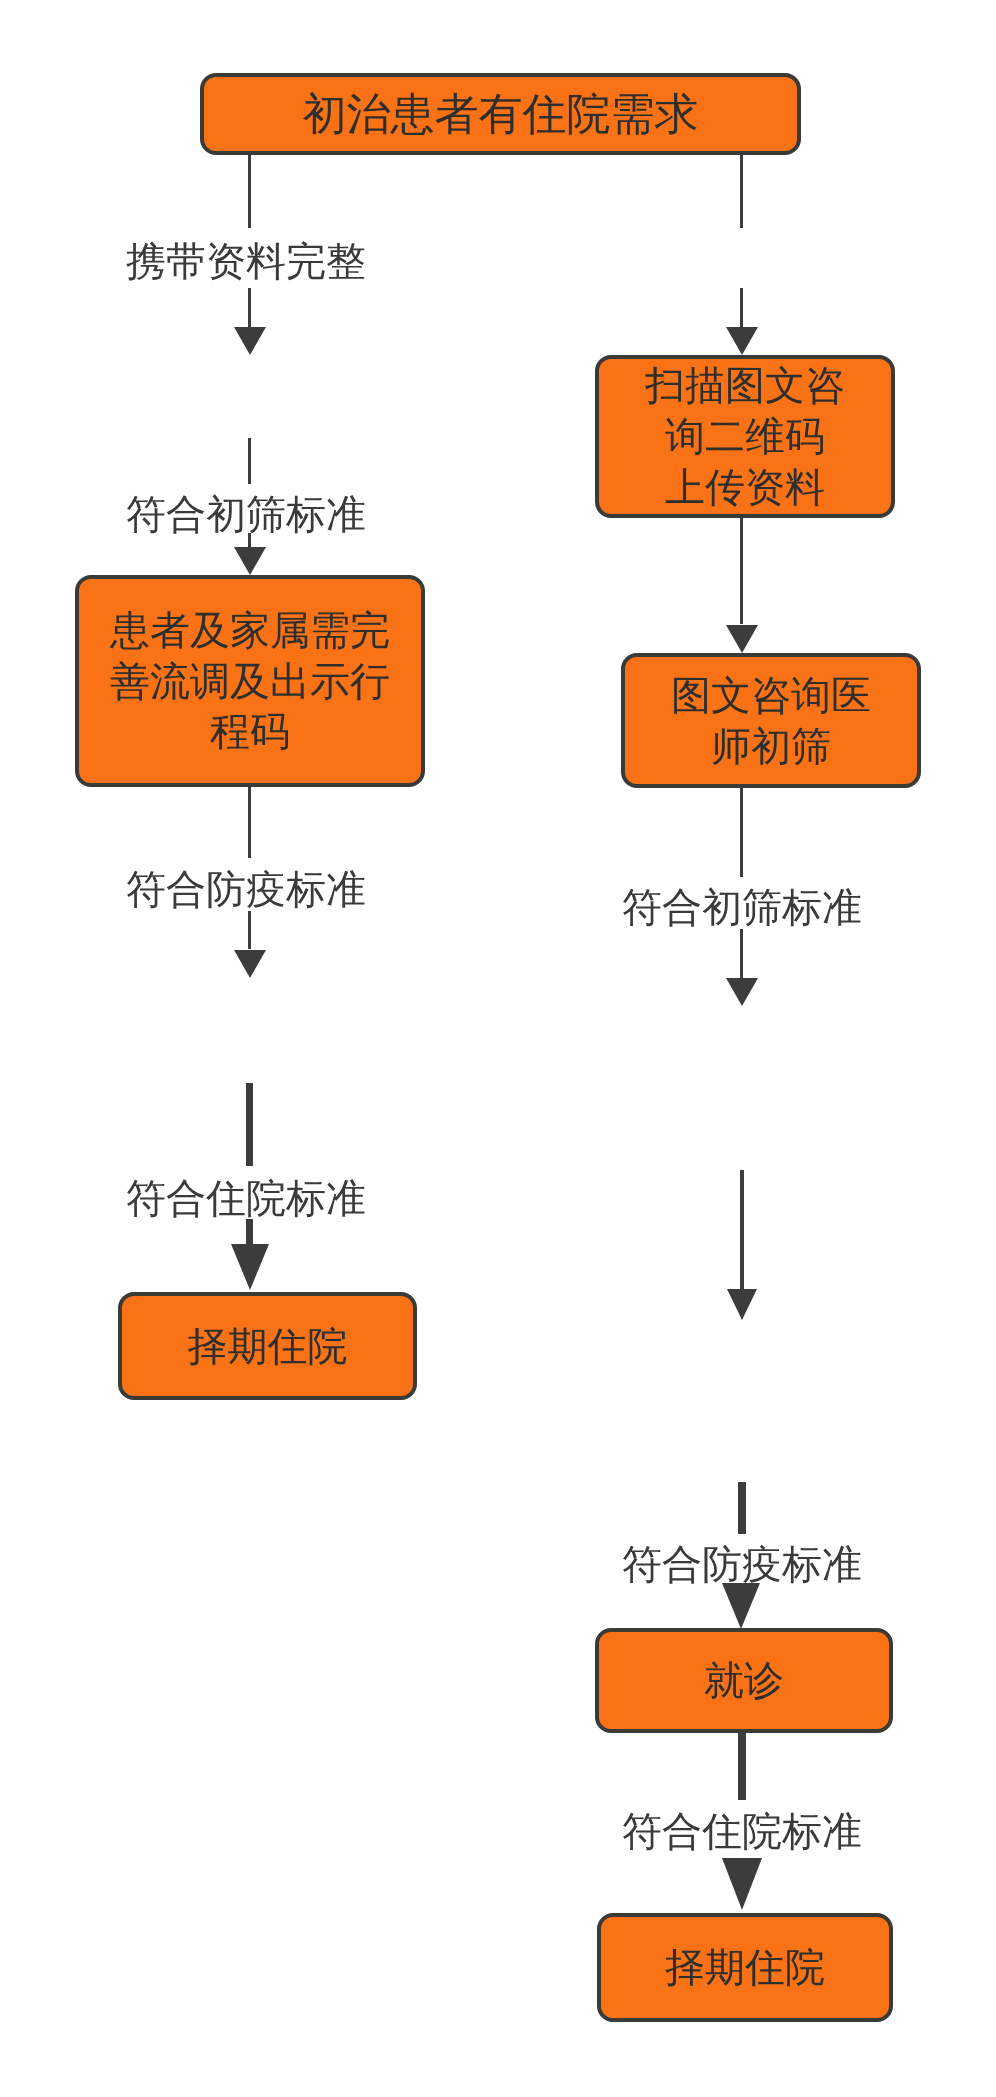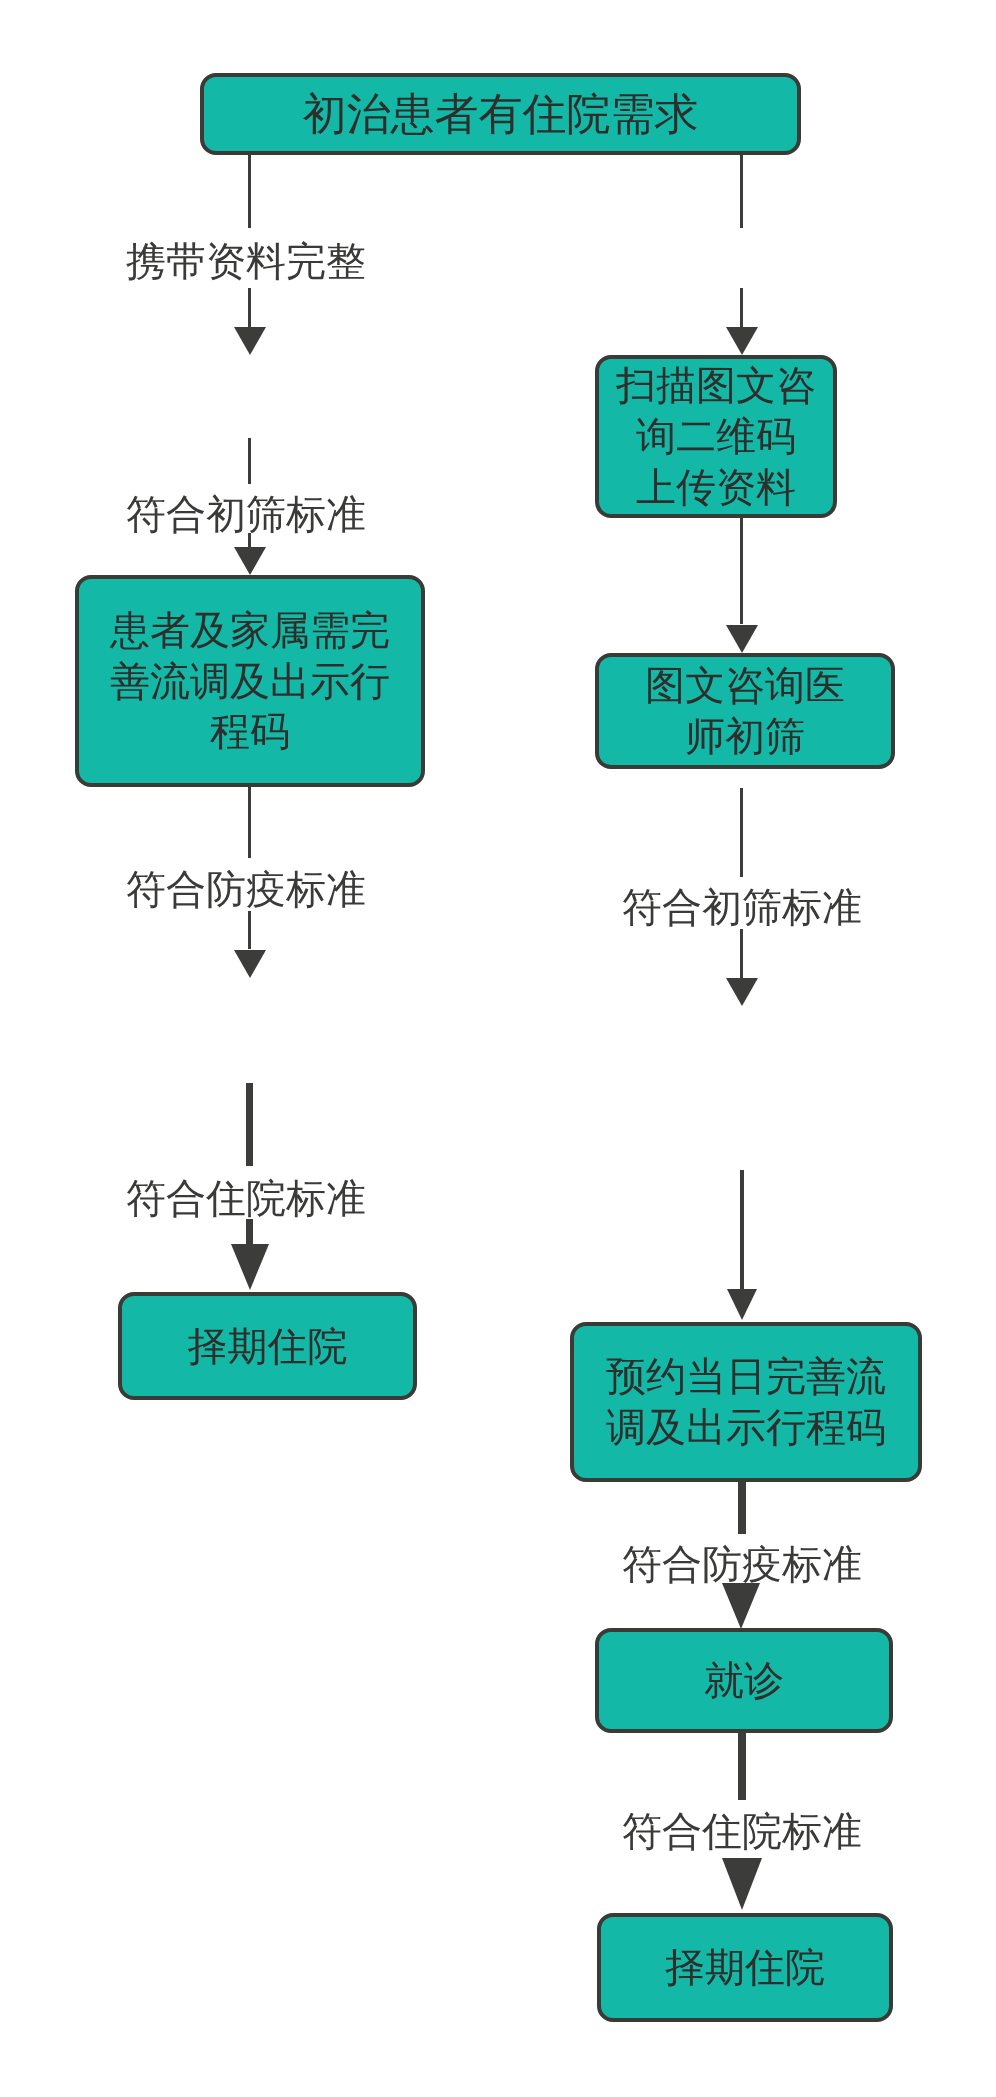--- a/index.html
+++ b/index.html
@@ -6,21 +6,21 @@
   .canvas {
     position: relative;
     width: 996px;
     height: 2097px;
     background: #ffffff;
     font-family: "Liberation Sans", sans-serif;
     overflow: hidden;
   }
   .box {
     position: absolute;
-    background: #14b8a6;
+    background: #f97316;
     border: 4px solid #3A3A36;
     border-radius: 16px;
     box-sizing: border-box;
     display: flex;
     align-items: center;
     justify-content: center;
     text-align: center;
     font-size: 40px;
     line-height: 1.27;
     color: #2E2E2C;
@@ -78,41 +78,39 @@
   <div class="lbl" style="left:246px; top:1171px;">符合住院标准</div>
   <div class="vline" style="left:246px; top:1219px; width:7px; height:27px;"></div>
   <div class="arr lg" style="left:231px; top:1244px;"></div>
 
   <div class="box" style="left:118px; top:1292px; width:299px; height:108px;">择期住院</div>
 
   <div class="vline" style="left:740px; top:155px; width:3px; height:73px;"></div>
   <div class="vline" style="left:740px; top:288px; width:3px; height:39px;"></div>
   <div class="arr sm" style="left:726px; top:327px;"></div>
 
-  <div class="box" style="left:595px; top:355px; width:242px; height:163px;">扫描图文咨
+  <div class="box" style="left:595px; top:355px; width:300px; height:163px;">扫描图文咨
 询二维码
 上传资料</div>
 
   <div class="vline" style="left:740px; top:518px; width:3px; height:106px;"></div>
   <div class="arr sm" style="left:726px; top:625px;"></div>
 
-  <div class="box" style="left:595px; top:653px; width:300px; height:116px;">图文咨询医
+  <div class="box" style="left:621px; top:653px; width:300px; height:135px;">图文咨询医
 师初筛</div>
 
   <div class="vline" style="left:740px; top:788px; width:3px; height:89px;"></div>
   <div class="lbl" style="left:742px; top:880px;">符合初筛标准</div>
   <div class="vline" style="left:740px; top:929px; width:3px; height:49px;"></div>
   <div class="arr sm" style="left:726px; top:978px;"></div>
 
 
   <div class="vline" style="left:740px; top:1170px; width:4px; height:119px;"></div>
   <div class="arr mid" style="left:727px; top:1289px;"></div>
 
-  <div class="box" style="left:570px; top:1322px; width:352px; height:160px;">预约当日完善流
-调及出示行程码</div>
 
   <div class="vline" style="left:738px; top:1482px; width:8px; height:52px;"></div>
   <div class="lbl" style="left:742px; top:1537px;">符合防疫标准</div>
   <div class="arr lg" style="left:722px; top:1583px;"></div>
 
   <div class="box" style="left:595px; top:1628px; width:298px; height:105px;">就诊</div>
 
   <div class="vline" style="left:738px; top:1733px; width:8px; height:67px;"></div>
   <div class="lbl" style="left:742px; top:1804px;">符合住院标准</div>
   <div class="arr lg2" style="left:722px; top:1858px;"></div>

